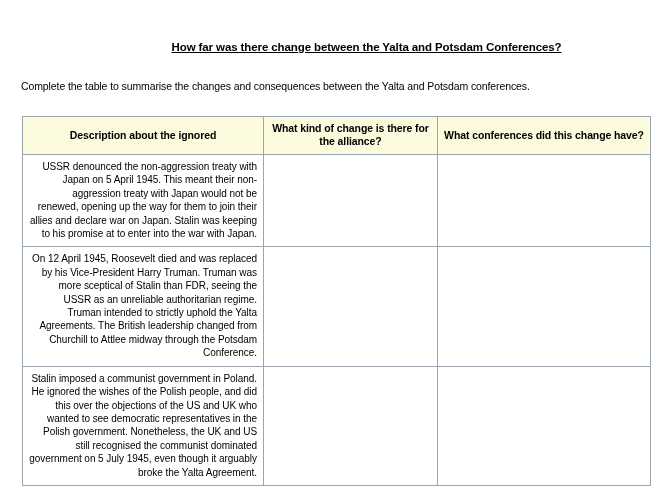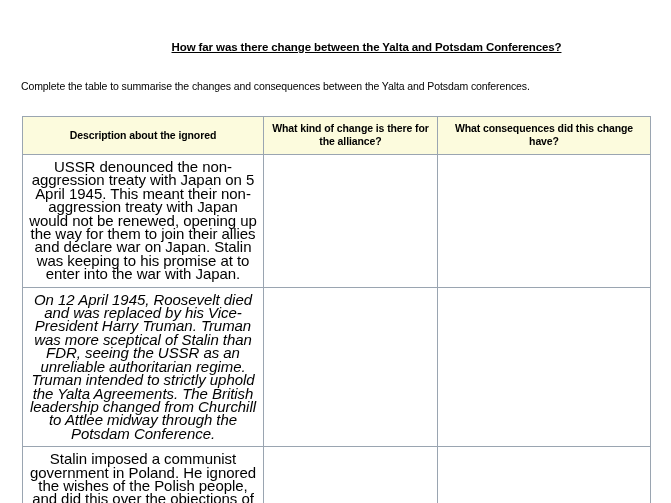--- a/index.html
+++ b/index.html
@@ -60,33 +60,33 @@
     background: #fcfbdd;
     text-align: center;
     vertical-align: middle;
     font-size: 10.5px;
     font-weight: bold;
     line-height: 13px;
     height: 36px;
     letter-spacing: -0.1px;
   }
   table.worksheet td.desc {
-    font-size: 15px;
+    font-size: 10px;
     line-height: 13.4px;
     letter-spacing: -0.05px;
-    text-align: center;
+    text-align: right;
   }
   table.worksheet td.blank {
     background: #ffffff;
   }
   col.c1 { width: 241px; }
   col.c2 { width: 174px; }
   col.c3 { width: 213px; }
   .r1 { height: 92px; }
-  .r2 { height: 99px; font-style: italic; }
+  .r2 { height: 99px; }
   .r3 { height: 111px; }
 </style>
 </head>
 <body>
 
 <div class="page">
 
   <div class="doc-title">How far was there change between the Yalta and Potsdam Conferences?</div>
 
   <div class="instruction">Complete the table to summarise the changes and consequences between the Yalta and Potsdam conferences.</div>
@@ -94,21 +94,21 @@
   <table class="worksheet">
     <colgroup>
       <col class="c1">
       <col class="c2">
       <col class="c3">
     </colgroup>
     <thead>
       <tr>
         <th>Description about the ignored</th>
         <th>What kind of change is there for the alliance?</th>
-        <th>What consequences did this change have?</th>
+        <th>What conferences did this change have?</th>
       </tr>
     </thead>
     <tbody>
       <tr class="r1">
         <td class="desc">USSR denounced the non-aggression treaty with Japan on 5 April 1945. This meant their non-aggression treaty with Japan would not be renewed, opening up the way for them to join their allies and declare war on Japan. Stalin was keeping to his promise at to enter into the war with Japan.</td>
         <td class="blank"></td>
         <td class="blank"></td>
       </tr>
       <tr class="r2">
         <td class="desc">On 12 April 1945, Roosevelt died and was replaced by his Vice-President Harry Truman. Truman was more sceptical of Stalin than FDR, seeing the USSR as an unreliable authoritarian regime. Truman intended to strictly uphold the Yalta Agreements. The British leadership changed from Churchill to Attlee midway through the Potsdam Conference.</td>

